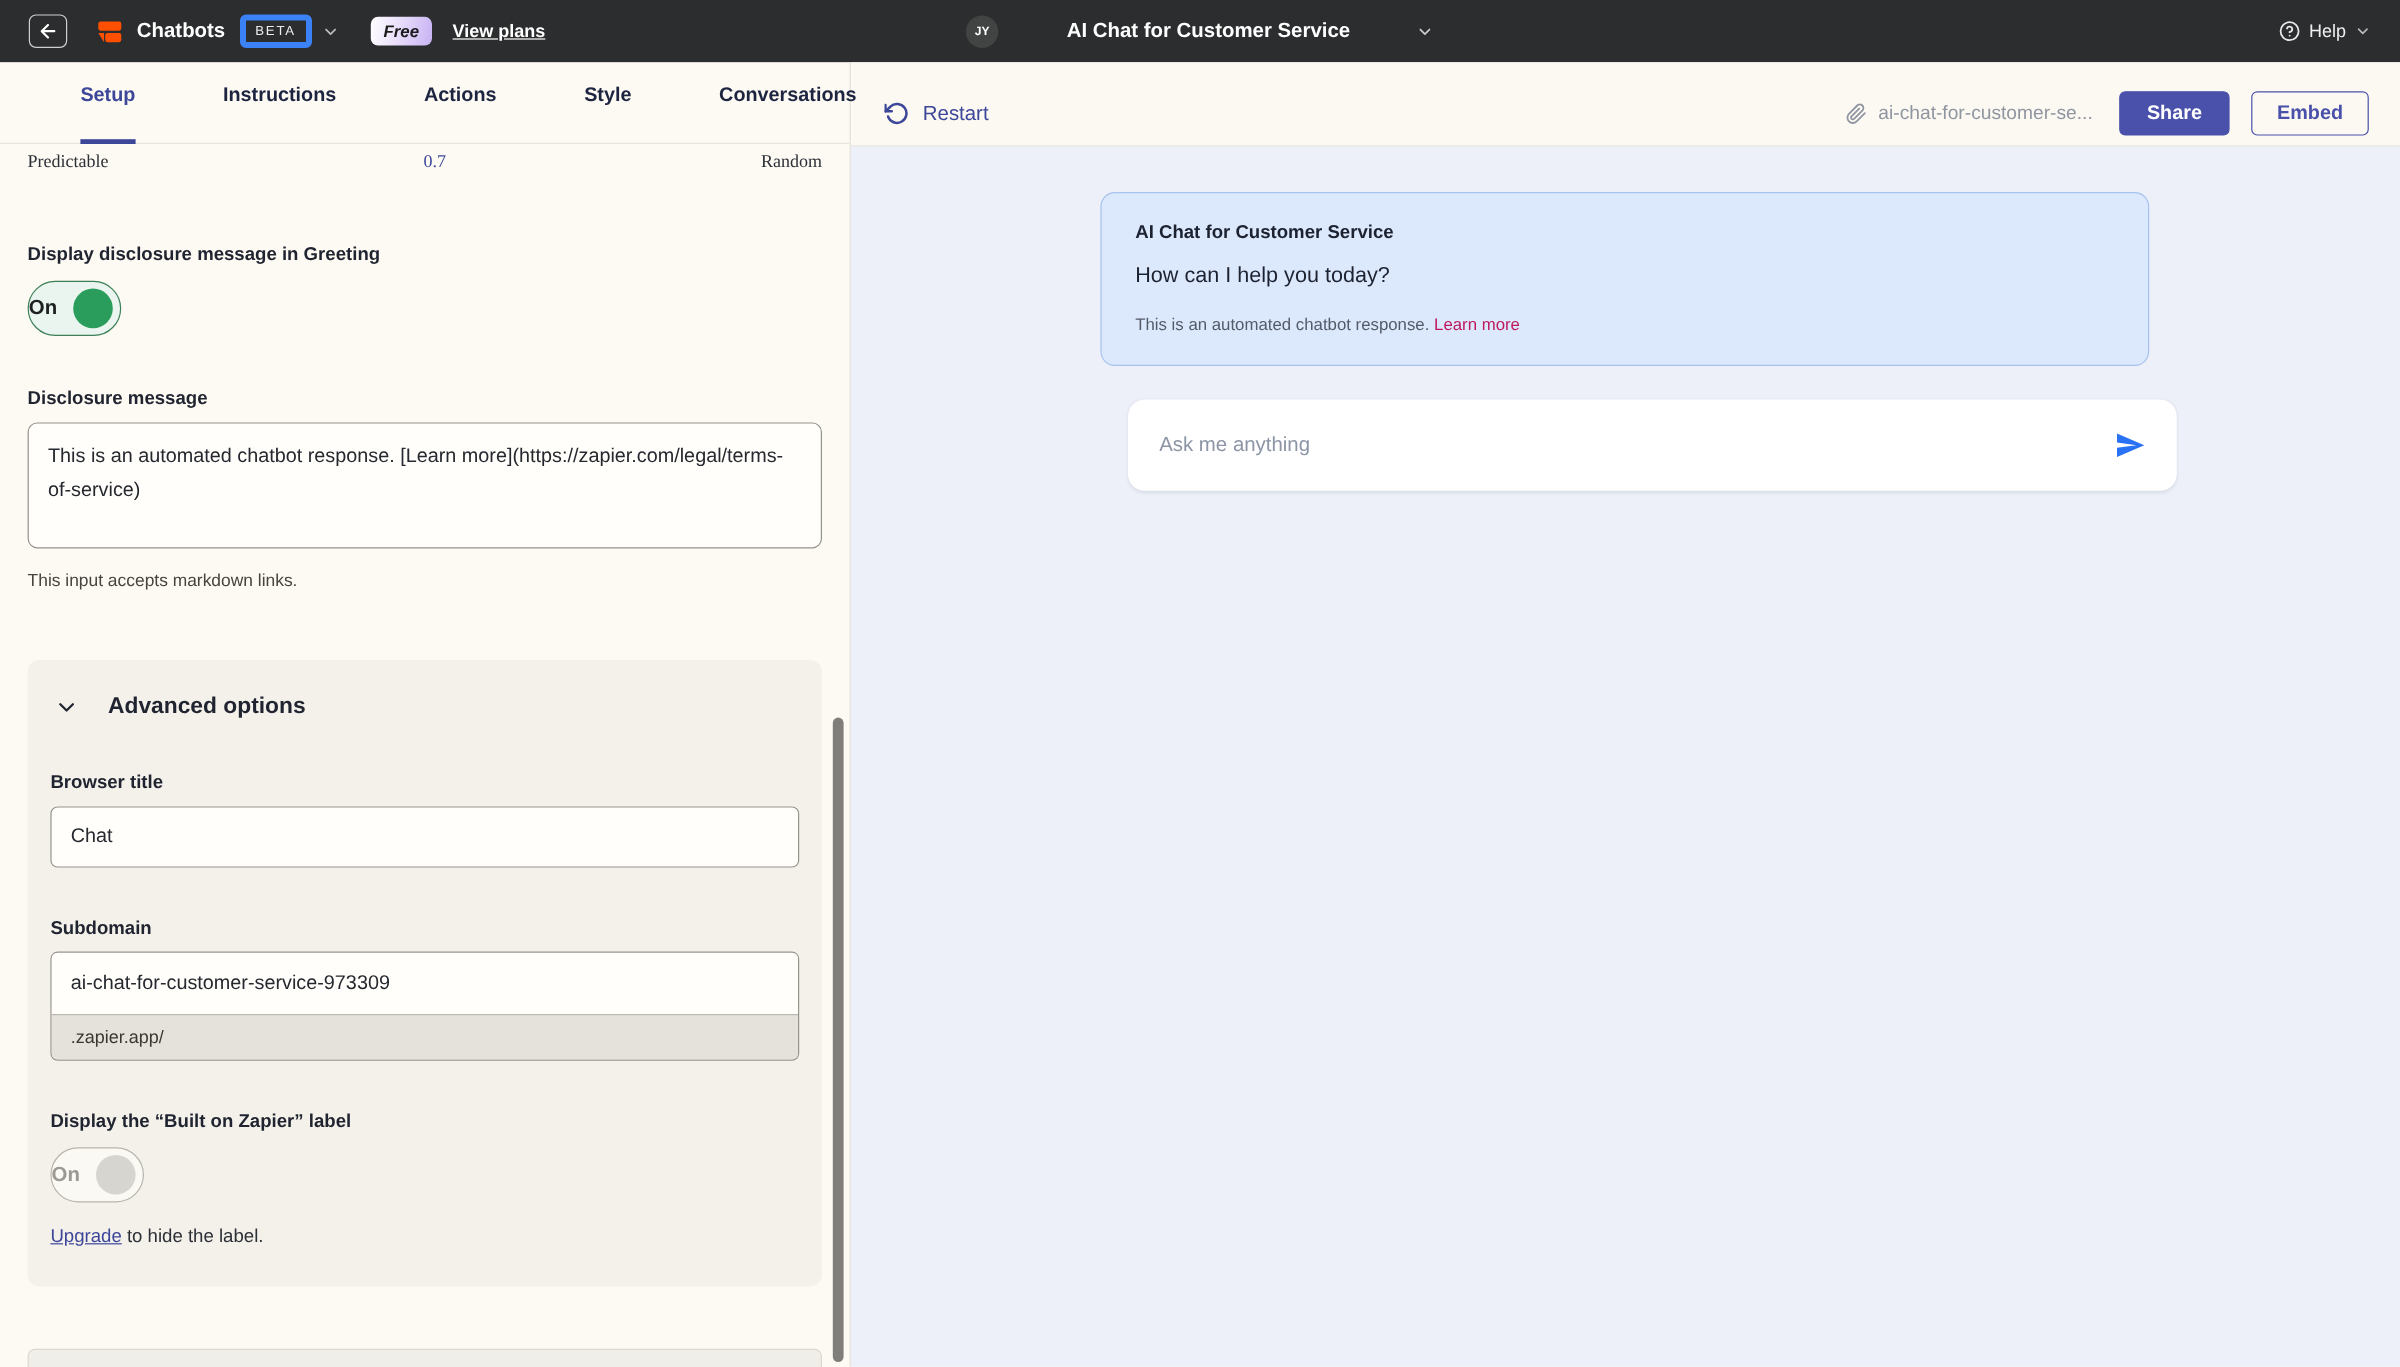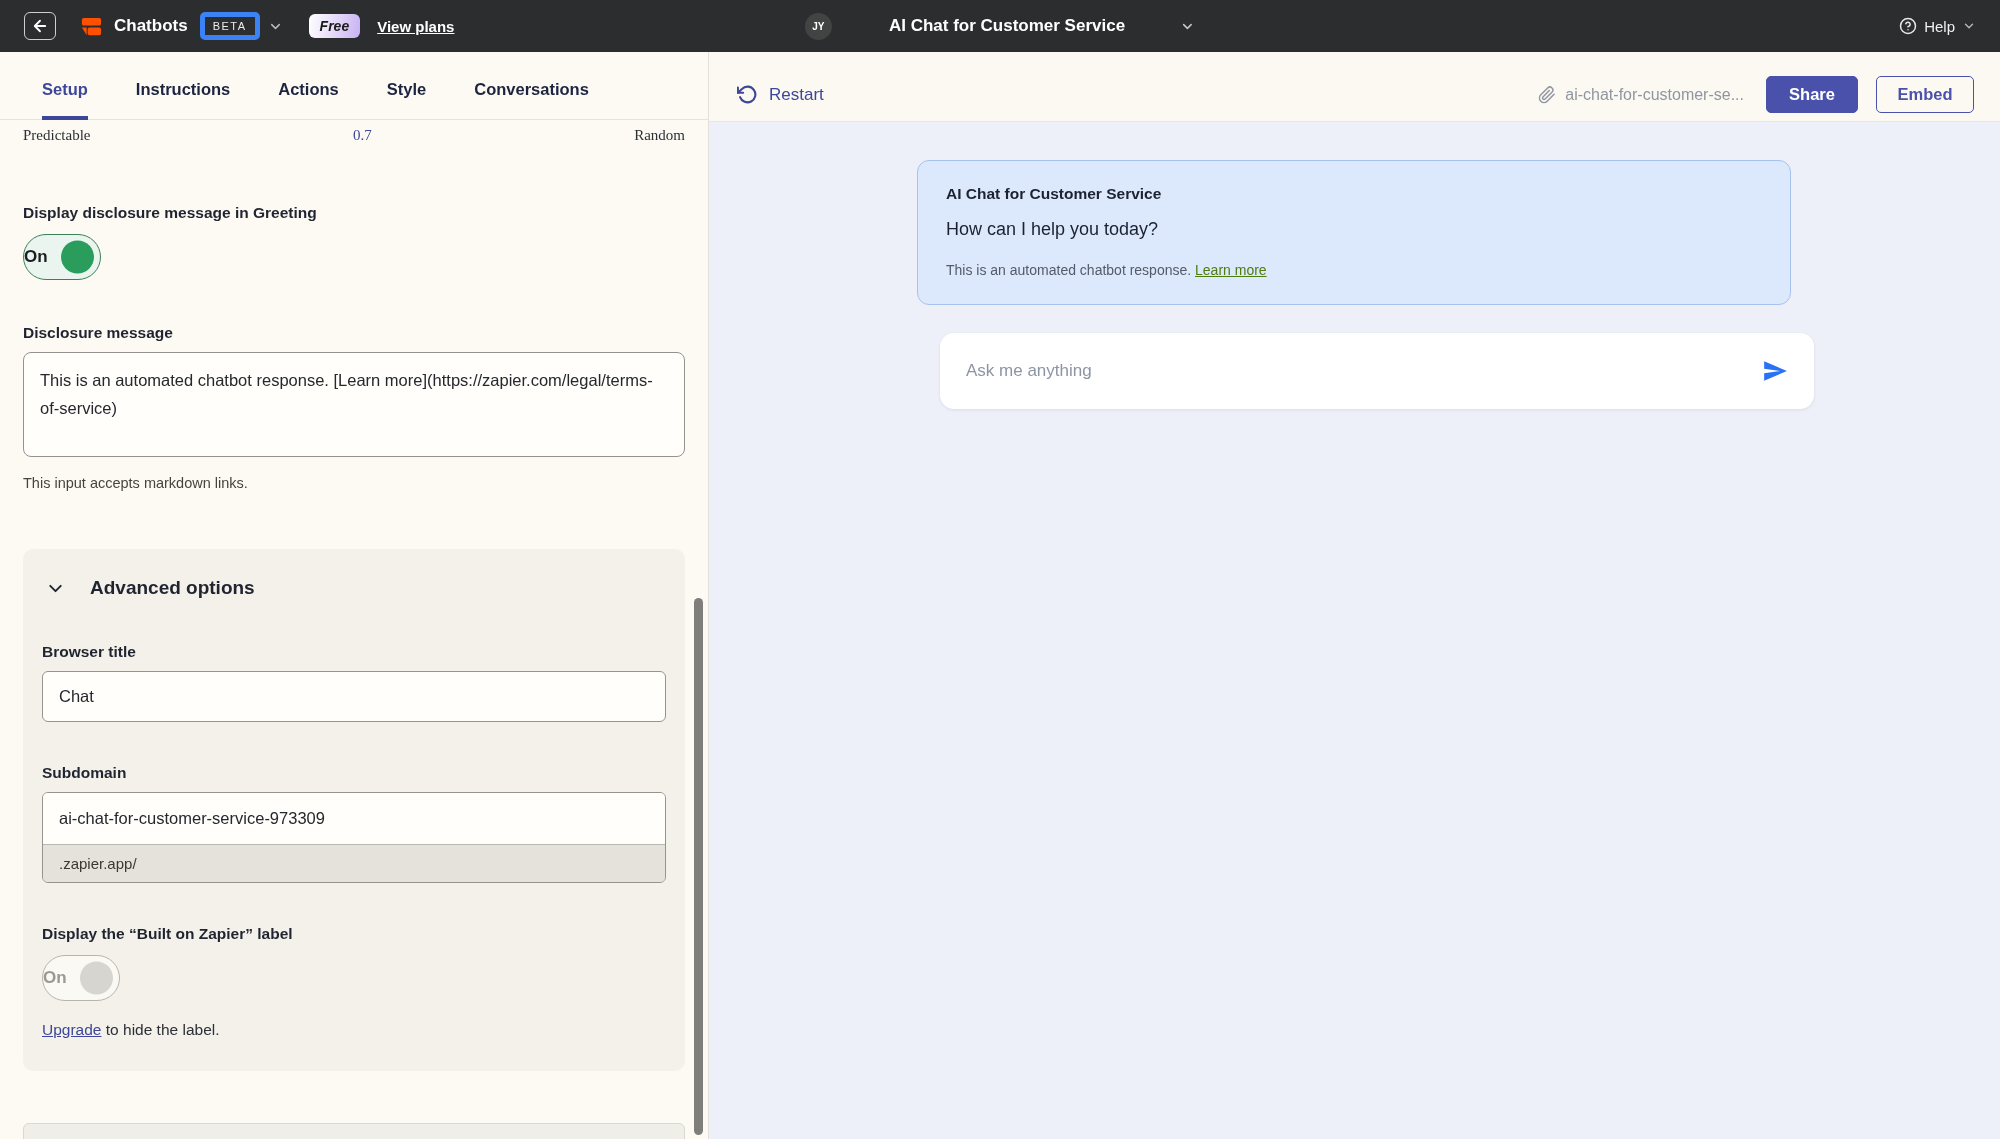--- a/index.html
+++ b/index.html
@@ -20,21 +20,21 @@
   .bot-avatar { width:27px; height:27px; border-radius:50%; background:#414443; color:#ffffff; font-size:10px; font-weight:bold; display:flex; align-items:center; justify-content:center; margin-right:12px; }
   .bot-title { color:#ffffff; font-size:17px; font-weight:bold; margin-right:10px; }
   .help { display:flex; align-items:center; gap:7px; color:#f0f0f0; font-size:15px; cursor:pointer; }
 
   
   .main { position:absolute; top:52px; left:0; width:2000px; height:1087px; display:flex; }
   .left-panel { position:relative; width:709px; height:100%; background:#fdfaf3; border-right:1px solid #e2e0d9; }
 
   
   .tabs { display:flex; align-items:flex-end; gap:48px; padding:0 0 0 42px; height:68px; border-bottom:1px solid #e5e3dc; }
-  .tab { font-size:16.5px; font-weight:bold; color:#1d2440; padding-bottom:17px; cursor:pointer; border-bottom:4px solid transparent; margin-bottom:-1px; }
+  .tab { font-size:16.5px; font-weight:bold; color:#1d2440; padding-bottom:27px; cursor:pointer; border-bottom:4px solid transparent; margin-bottom:-1px;margin-left:25px; }
   .tab.active { color:#3d4799; border-bottom-color:#3d4799; }
 
   .panel-content { padding:0 23px; }
   .slider-labels { display:flex; align-items:center; margin-top:7px; font-size:15px; color:#2b2f36;font-family:Liberation Serif, serif; }
   .slider-labels .mid { flex:1; text-align:center; color:#3d4799; font-weight:500; }
 
   .field-label { font-size:15.5px; font-weight:bold; color:#1f2430; }
   .lbl-greeting { margin-top:60px; }
 
   .toggle { position:relative; width:78px; height:46px; border-radius:23px; margin-top:12px; cursor:pointer; }
@@ -74,21 +74,21 @@
   .toolbar-right { display:flex; align-items:center; gap:18px; }
   .share-url { display:flex; align-items:center; gap:9px; color:#8f96a1; font-size:16px; cursor:pointer; margin-right:4px; }
   .share-btn { width:92px; height:37px; background:#4a51ab; border:1px solid #4a51ab; border-radius:5px; color:#ffffff; font-size:16.5px; font-weight:bold; font-family:"Liberation Sans","DejaVu Sans",sans-serif; cursor:pointer; }
   .embed-btn { width:98px; height:37px; background:transparent; border:1.5px solid #4a51ab; border-radius:5px; color:#4a51ab; font-size:16.5px; font-weight:bold; font-family:"Liberation Sans","DejaVu Sans",sans-serif; cursor:pointer; }
 
   .stage { flex:1; position:relative; }
   .greeting-card { position:absolute; left:208px; top:38px; width:874px; background:#dce8fc; border:1px solid #a6c2ef; border-radius:12px; padding:24px 28px 26px; }
   .greeting-title { font-size:15.5px; font-weight:bold; color:#1c2230; }
   .greeting-msg { margin-top:16px; font-size:18px; color:#1c2230; }
   .greeting-disclosure { margin-top:22px; font-size:14px; color:#535b69; }
-  .learn-more { text-decoration:underline; color:#4d7c0f; cursor:pointer; }
+  .learn-more { color:#be185d; cursor:pointer; }
 
   .chat-input-bar { position:absolute; left:231px; top:211px; width:874px; height:76px; background:#ffffff; border-radius:14px; box-shadow:0 1px 3px rgba(40,50,80,0.10); display:flex; align-items:center; padding:0 26px; }
   .chat-input { flex:1; border:none; outline:none; font-family:"Liberation Sans","DejaVu Sans",sans-serif; font-size:17px; color:#25282e; background:transparent; }
   .chat-input::placeholder { color:#8d95a5; }
   .send-btn { display:flex; cursor:pointer; }
 </style>
 </head>
 <body>
 
 <header class="topbar">

